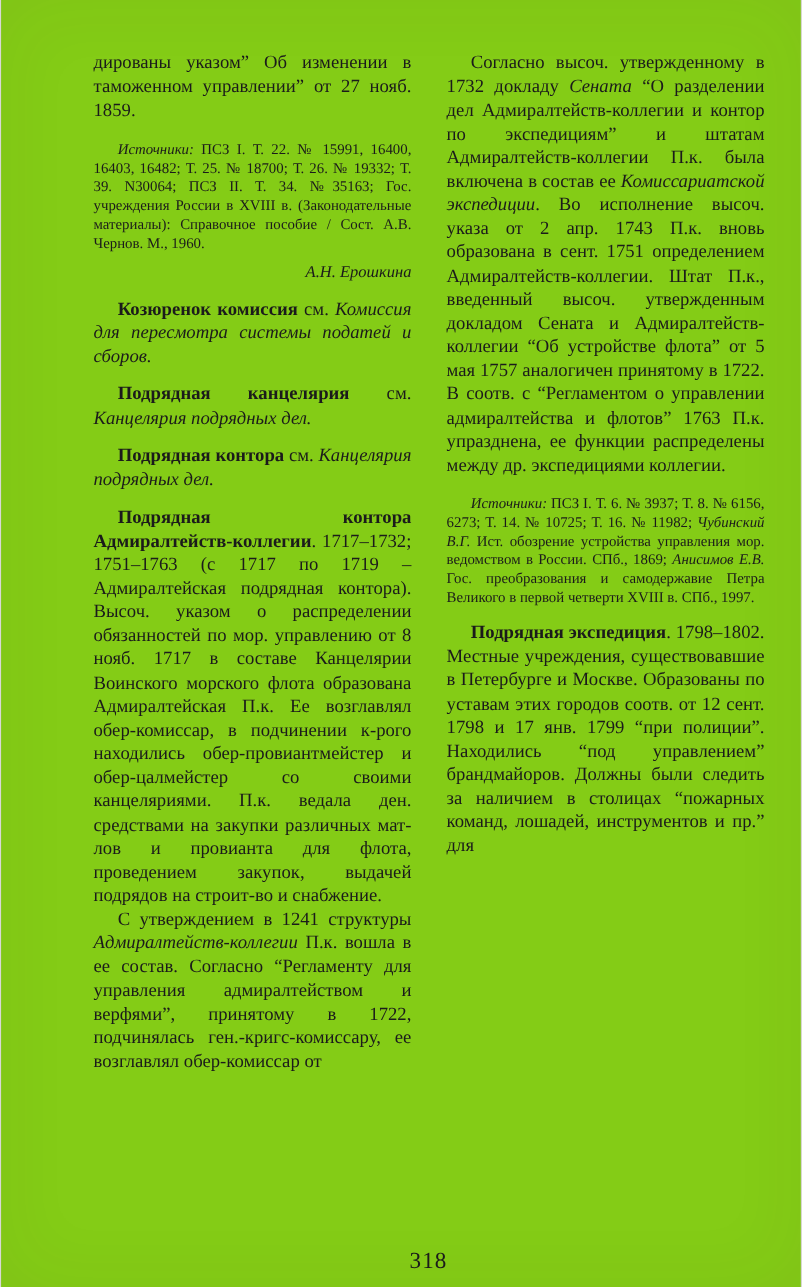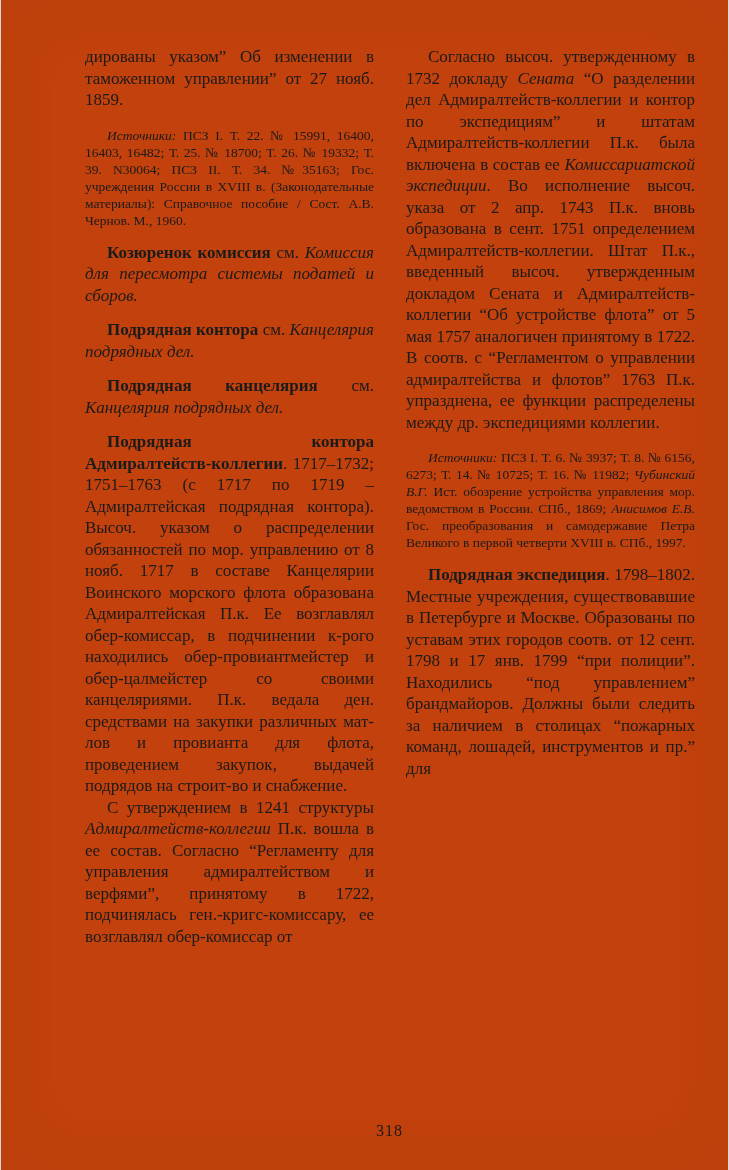--- a/index.html
+++ b/index.html
@@ -5,21 +5,21 @@
   html, body {
     margin: 0;
     padding: 0;
     background: #d8d8d4;
   }
   .page {
     position: relative;
     width: 727px;
     height: 1170px;
     margin: 0 auto;
-    background: #c2410c;
+    background: #84cc16;
     box-sizing: border-box;
     padding: 46px 34px 0 84px;
     overflow: hidden;
     font-family: "Liberation Serif", "DejaVu Serif", serif;
     color: #1b1b1b;
     box-shadow: inset 0 0 70px rgba(60,55,40,0.06);
   }
   .columns {
     display: flex;
     gap: 32px;
@@ -49,53 +49,54 @@
     font-size: 15px;
     line-height: 18px;
     margin-top: 10px;
   }
   .bold { font-weight: bold; }
   .italic { font-style: italic; }
   .page-number {
     position: absolute;
     left: 84px;
     right: 34px;
-    bottom: 30px;
+    bottom: 11px;
     text-align: center;
-    font-size: 16px;
+    font-size: 21px;
     letter-spacing: 1px;
   }
 </style>
 </head>
 <body>
 
 <div class="page">
   <div class="columns">
 
     <div class="col">
 
       <p class="noindent">
         <span>дированы указом” Об изменении в таможенном управлении” от 27 нояб. 1859.</span>
       </p>
 
       <p class="sources">
         <span class="italic">Источники: </span><span>ПСЗ I. Т. 22. № 15991, 16400, 16403, 16482; Т. 25. № 18700; Т. 26. № 19332; Т. 39. N30064; ПСЗ II. Т. 34. №35163; Гос. учреждения России в XVIII в. (Законодательные материалы): Справочное пособие / Сост. А.В. Чернов. М., 1960.</span>
       </p>
 
+      <p class="author">А.Н. Ерошкина</p>
 
       <p class="indent spaced">
         <span class="bold">Козюренок комиссия</span><span> см. </span><span class="italic">Комиссия для пересмотра системы податей и сборов.</span>
       </p>
 
       <p class="indent spaced">
-        <span class="bold">Подрядная контора</span><span> см. </span><span class="italic">Канцелярия подрядных дел.</span>
+        <span class="bold">Подрядная канцелярия</span><span> см. </span><span class="italic">Канцелярия подрядных дел.</span>
       </p>
 
       <p class="indent spaced">
-        <span class="bold">Подрядная канцелярия</span><span> см. </span><span class="italic">Канцелярия подрядных дел.</span>
+        <span class="bold">Подрядная контора</span><span> см. </span><span class="italic">Канцелярия подрядных дел.</span>
       </p>
 
       <p class="indent spaced">
         <span class="bold">Подрядная контора Адмиралтейств-коллегии</span><span>. 1717–1732; 1751–1763 (с 1717 по 1719 – Адмиралтейская подрядная контора). Высоч. указом о распределении обязанностей по мор. управлению от 8 нояб. 1717 в составе Канцелярии Воинского морского флота образована Адмиралтейская П.к. Ее возглавлял обер-комиссар, в подчинении к-рого находились обер-провиантмейстер и обер-цалмейстер со своими канцеляриями. П.к. ведала ден. средствами на закупки различных мат-лов и провианта для флота, проведением закупок, выдачей подрядов на строит-во и снабжение.</span>
       </p>
 
       <p class="indent">
         <span>С утверждением в 1241 структуры </span><span class="italic">Адмиралтейств-коллегии</span><span> П.к. вошла в ее состав. Согласно “Регламенту для управления адмиралтейством и верфями”, принятому в 1722, подчинялась ген.-кригс-комиссару, ее возглавлял обер-комиссар от</span>
       </p>
 

